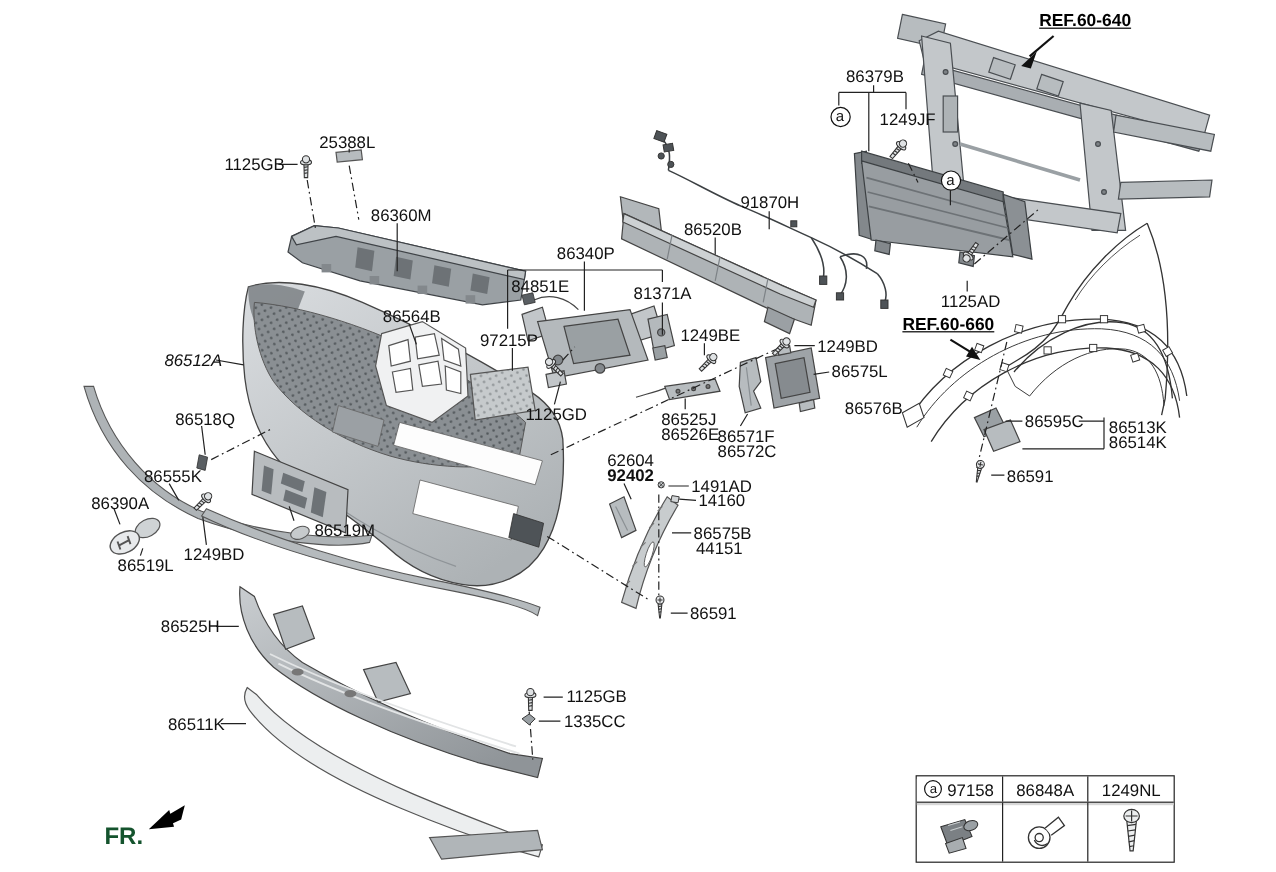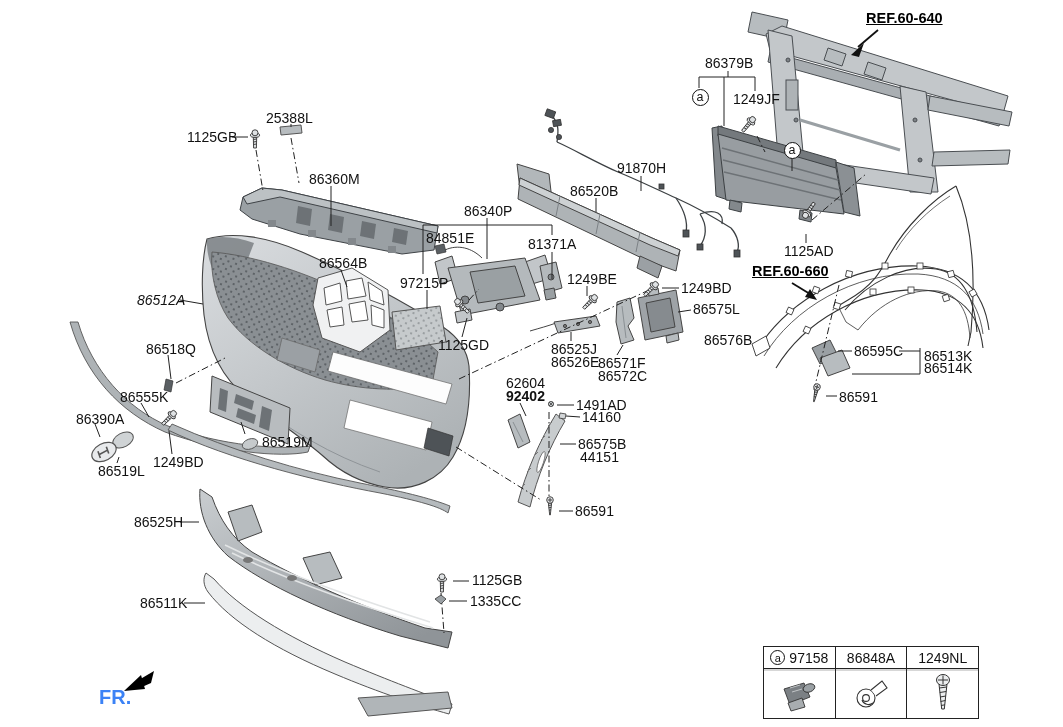--- a/index.html
+++ b/index.html
@@ -5,21 +5,21 @@
   html,body{margin:0;padding:0;background:#fff;}
   #stage{position:relative;width:1063px;height:727px;background:#fff;overflow:hidden;
          font-family:"Liberation Sans",sans-serif;}
   #art{position:absolute;left:0;top:0;}
   .plabel{position:absolute;font:14px/1.05 "Liberation Sans",sans-serif;color:#111;
           white-space:nowrap;letter-spacing:0;}
   .plabel.ref{font-weight:bold;text-decoration:underline;font-size:14.5px;color:#000;}
   .amark{position:absolute;width:17px;height:17px;border:1.4px solid #111;border-radius:50%;
          background:#fff;box-sizing:border-box;display:flex;align-items:center;justify-content:center;
          font:12.5px "Liberation Sans",sans-serif;color:#111;}
-  .fr{position:absolute;left:99px;top:686px;font:bold 20px "Liberation Sans",sans-serif;color:#3b82f6;}
+  .fr{position:absolute;left:87px;top:686px;font:bold 20px "Liberation Sans",sans-serif;color:#14532d;}
   
   .legend{position:absolute;left:763px;top:646px;width:216px;height:73px;
           border:1.4px solid #222;box-sizing:border-box;display:flex;flex-direction:column;background:#fff;}
   .lrow{display:flex;flex:0 0 auto;}
   .lrow.lhead{height:21px;border-bottom:1.4px solid #222;box-shadow:0 2px 0 #d7d7d7;}
   .lrow.lbody{flex:1 1 auto;}
   .lcell{flex:1 1 0;display:flex;align-items:center;justify-content:center;gap:4px;
          border-right:1.2px solid #222;font:14px "Liberation Sans",sans-serif;color:#111;}
   .lcell:last-child{border-right:none;}
   .amark-inline{width:15px;height:15px;border:1.2px solid #111;border-radius:50%;box-sizing:border-box;

